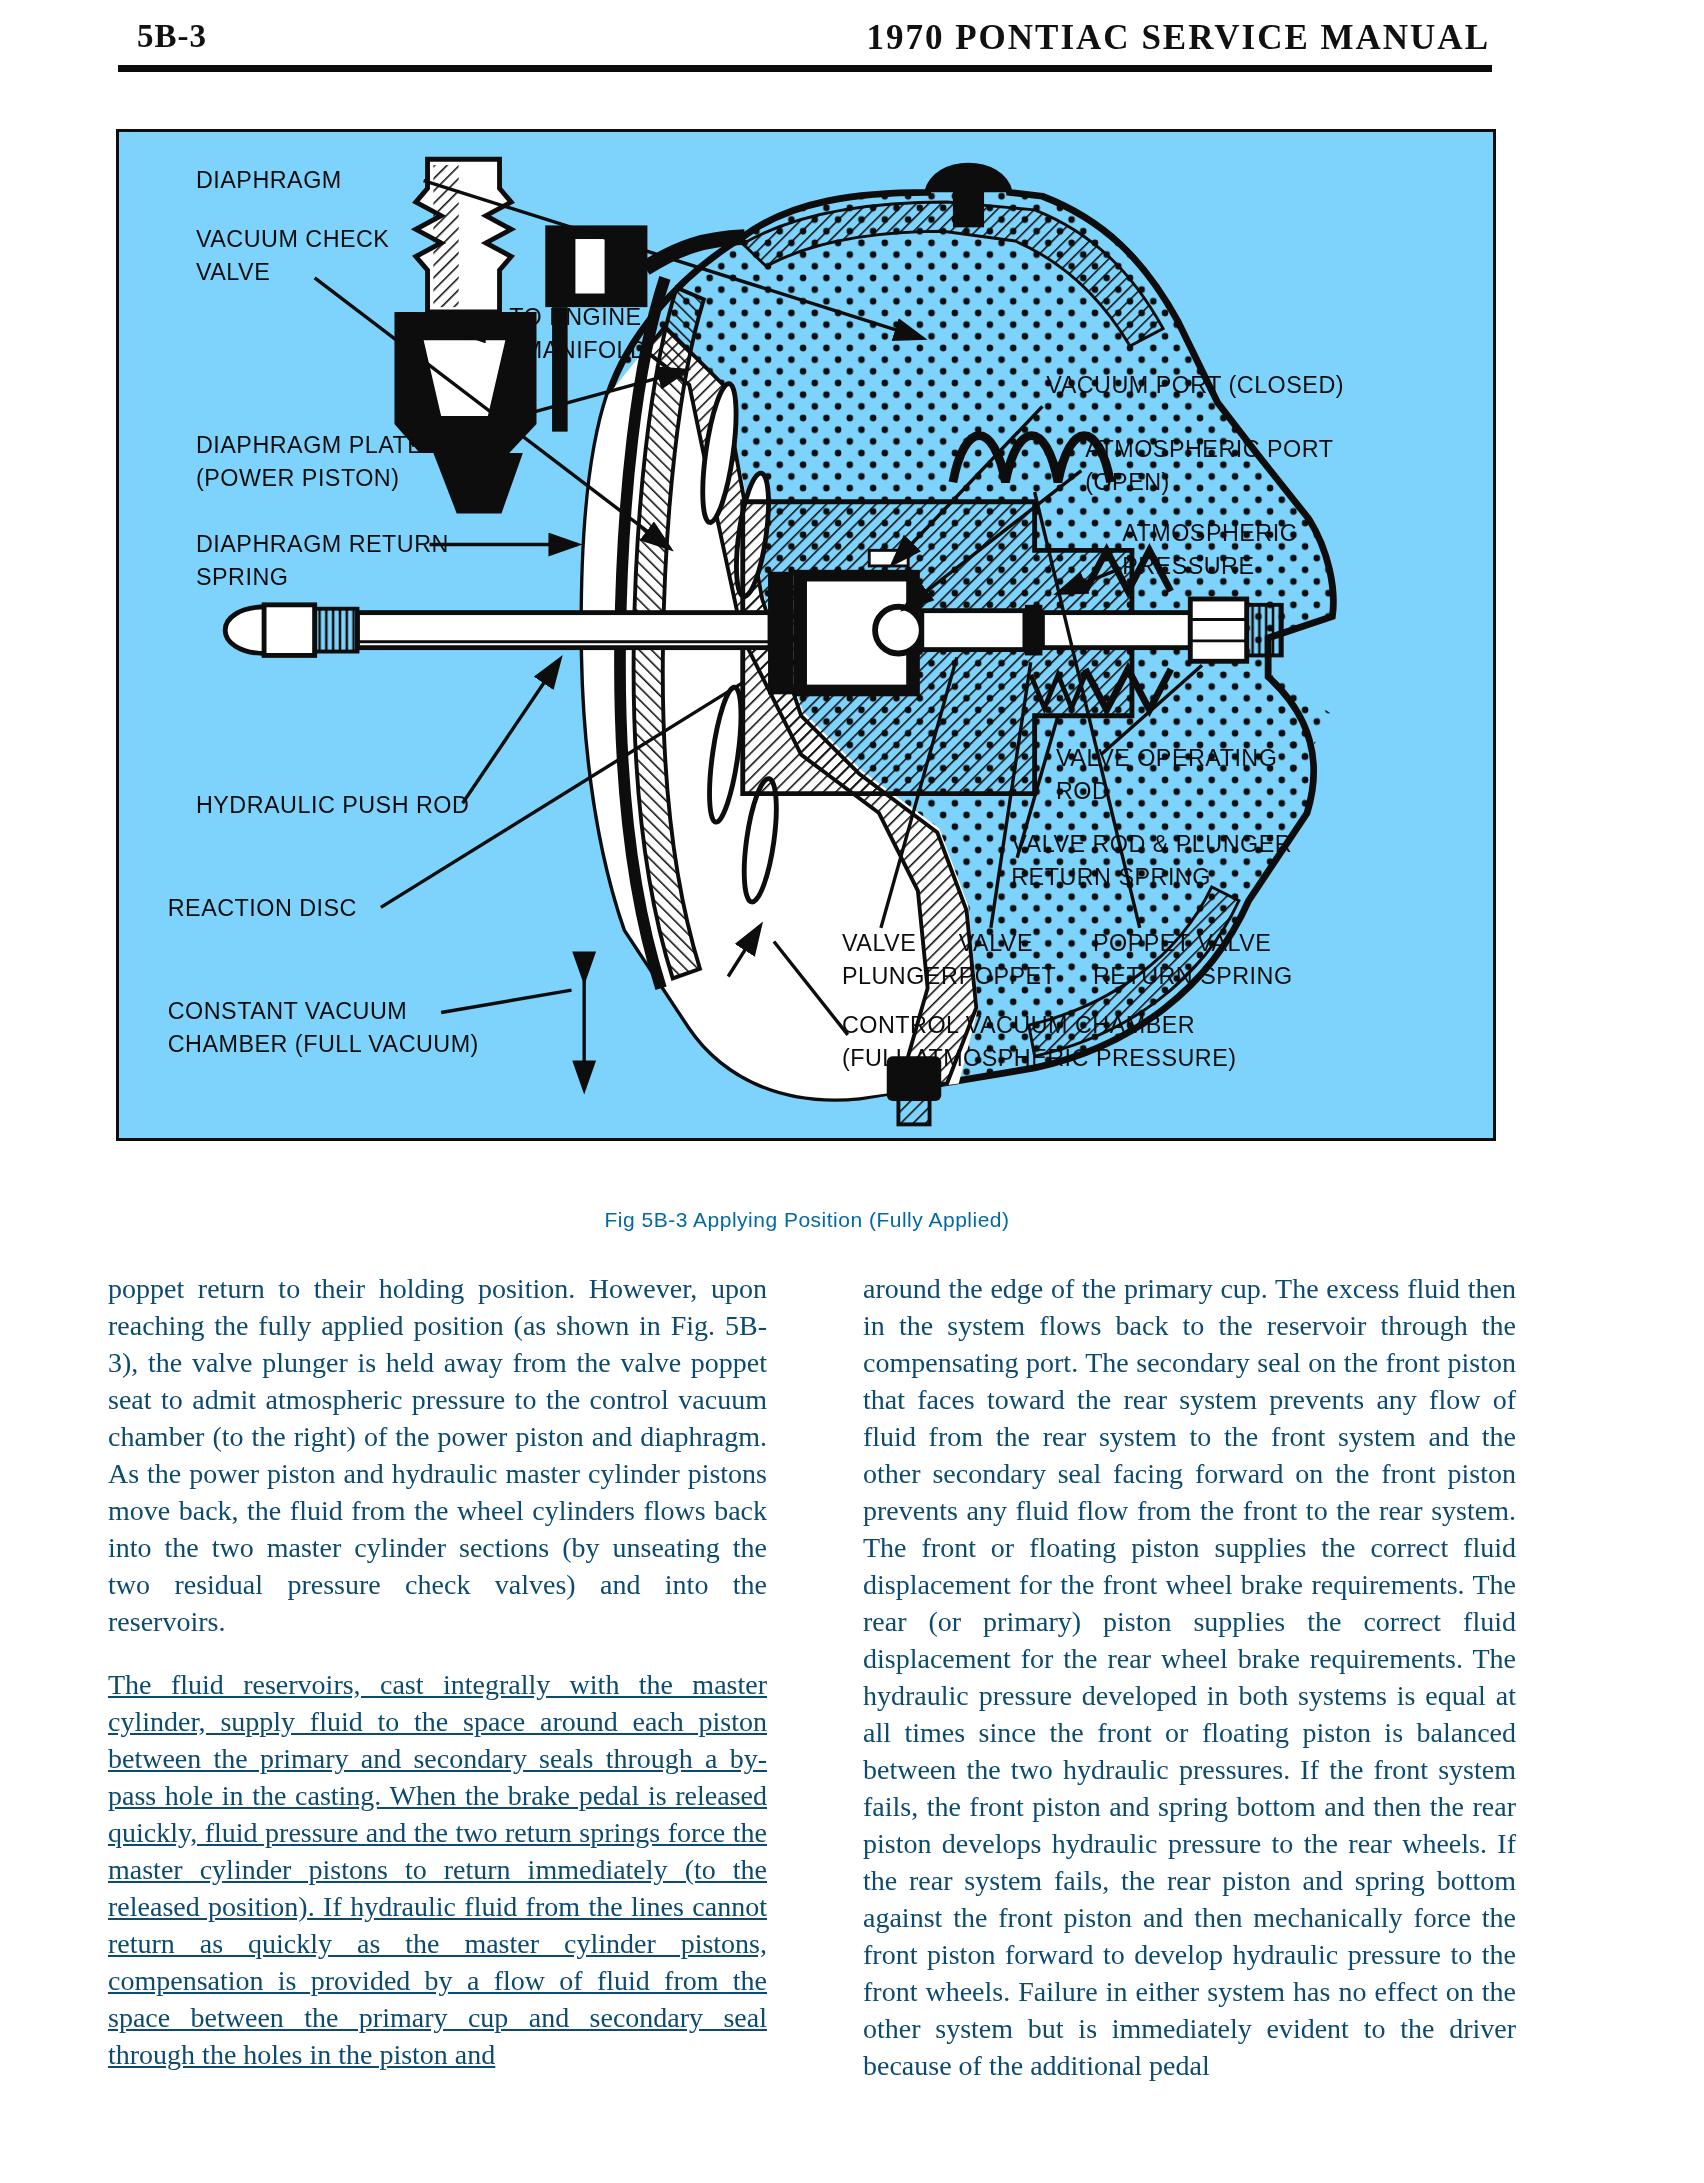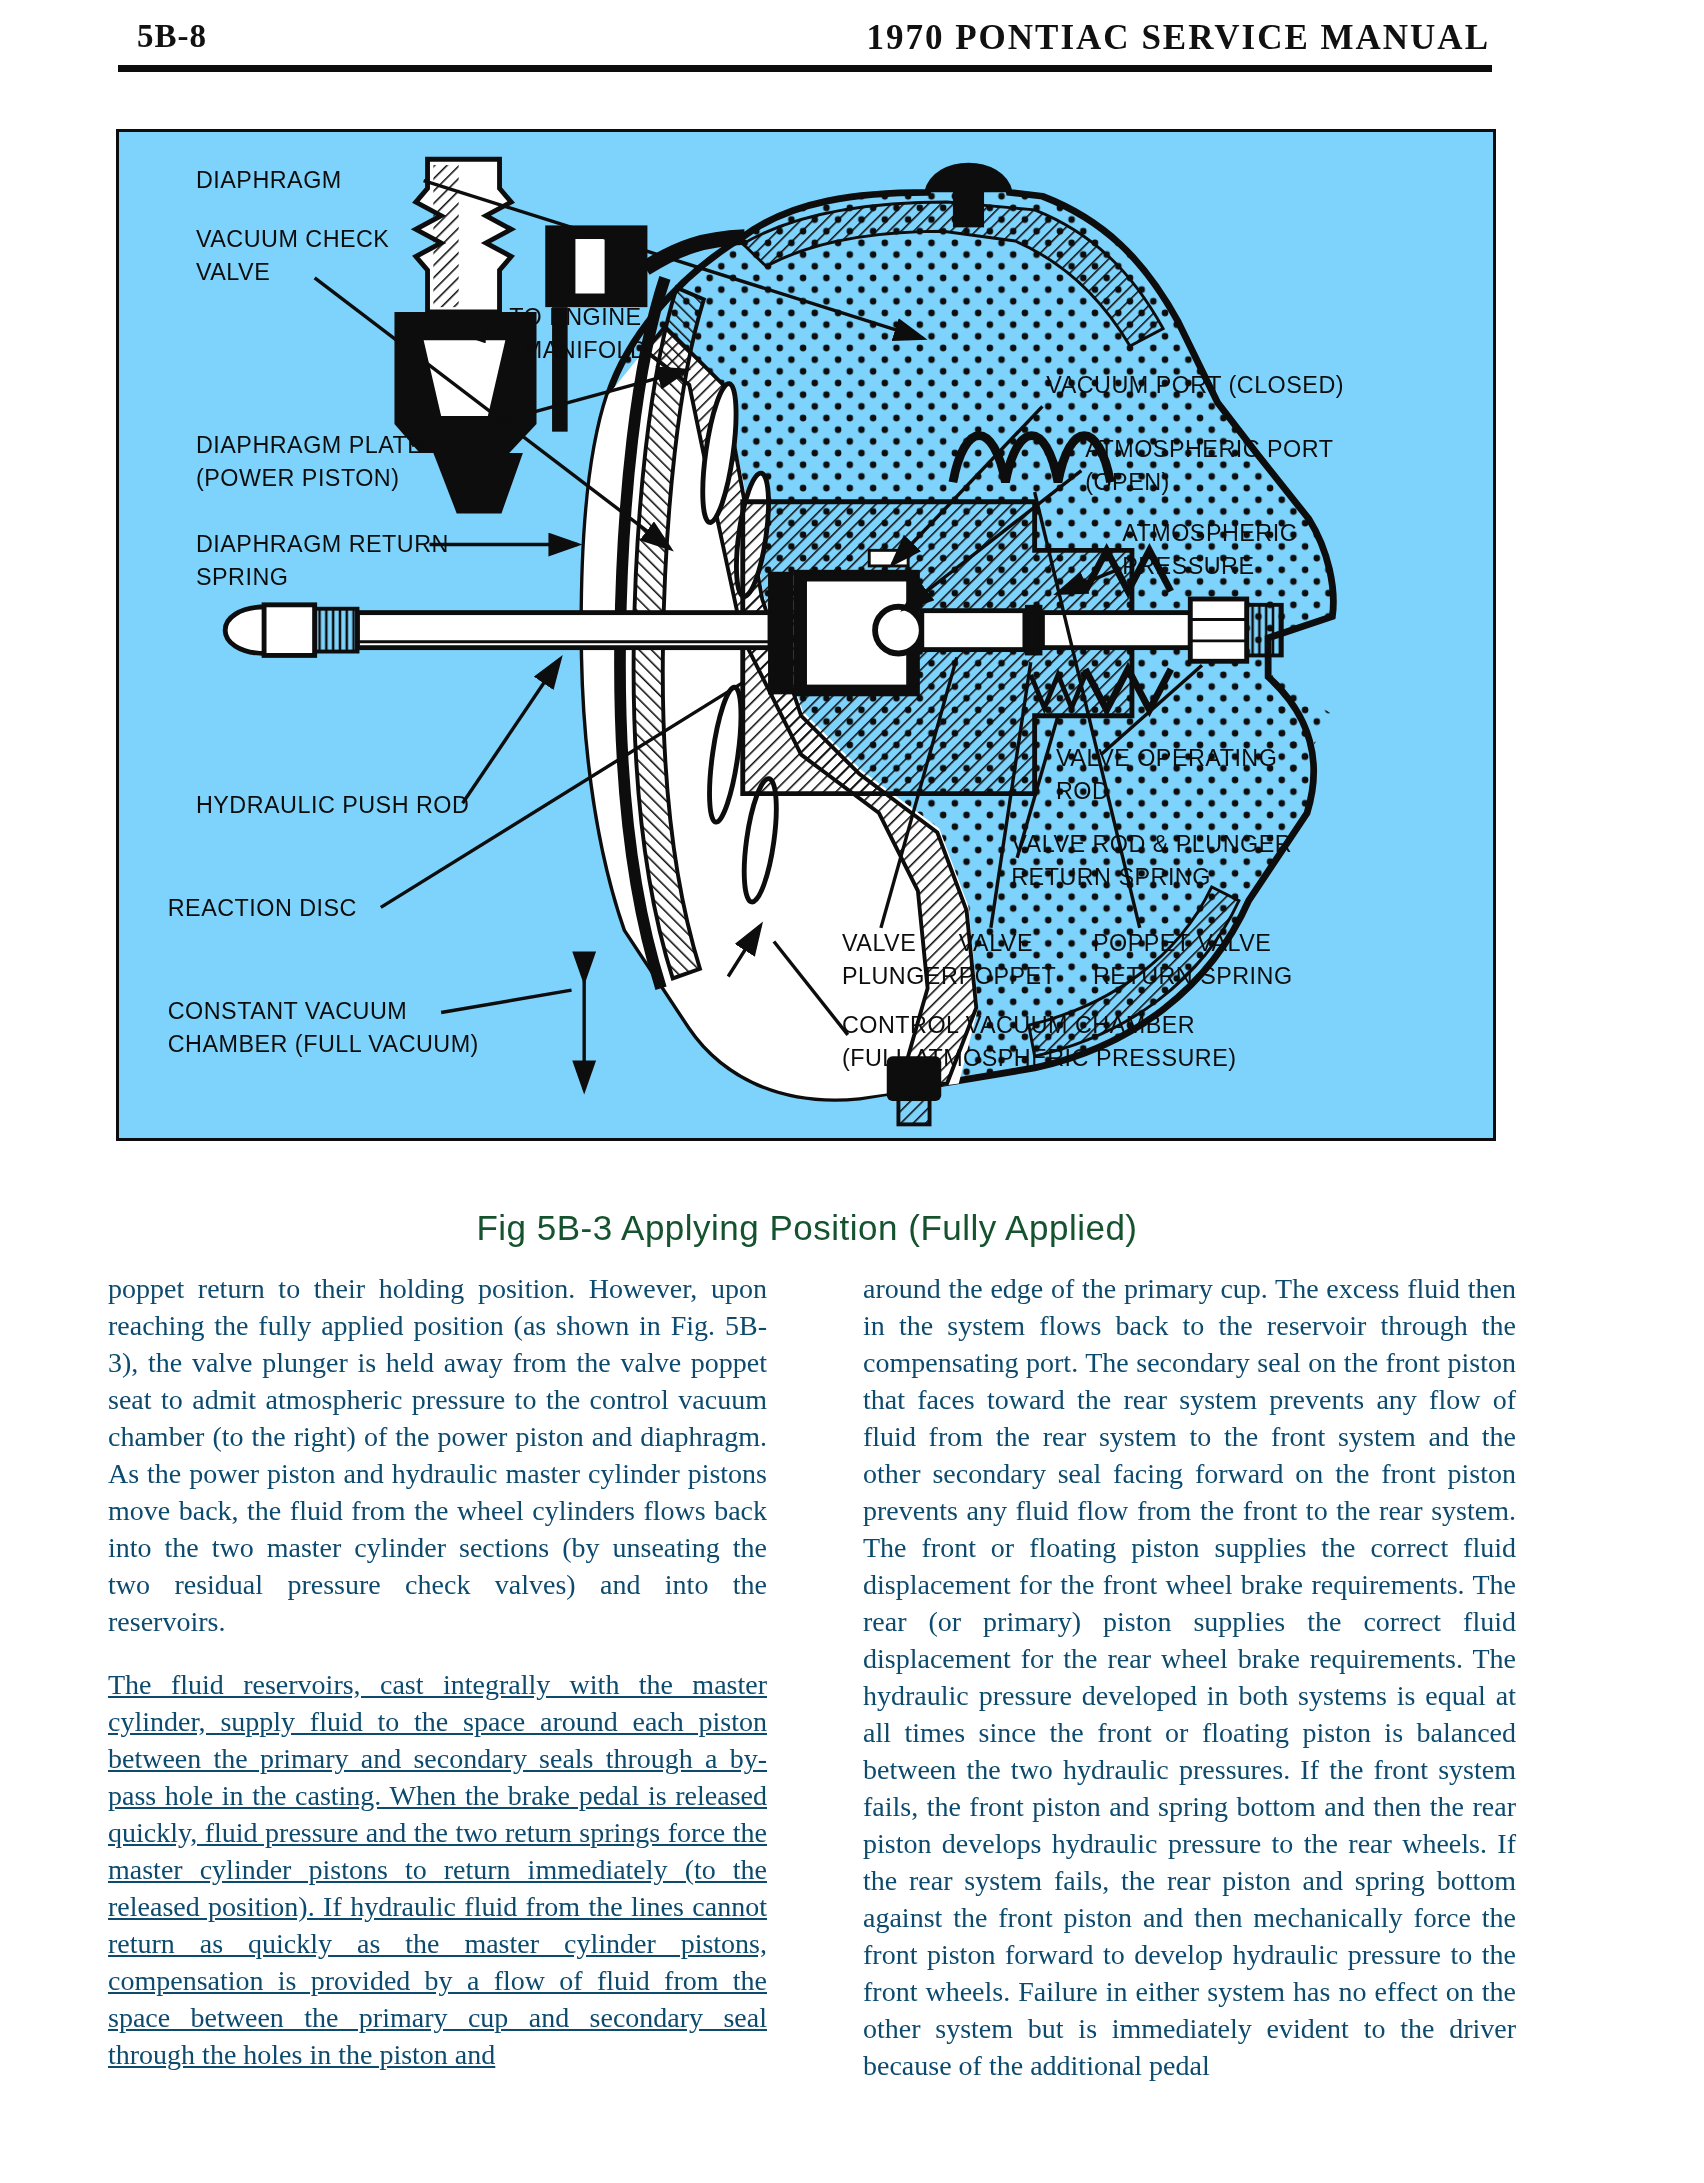--- a/index.html
+++ b/index.html
@@ -18,21 +18,21 @@
   .header-rule{
     position:absolute;left:118px;top:65px;width:1374px;height:6.9px;background:#0d0d0d;
   }
   .figure-box{
     position:absolute;left:116px;top:129px;width:1374px;height:1006px;
     border:3.9px solid #0d0d0d;background:#7dd3fc;
   }
   .figure-box svg{display:block;width:100%;height:100%;}
   .caption{
     position:absolute;left:116px;top:1208px;width:1382px;text-align:center;
-    font-family:"Liberation Sans", sans-serif;font-size:35px;color:#14532d;
+    font-family:"Liberation Sans", sans-serif;font-size:21px;color:#0369a1;
     letter-spacing:0.5px;
   }
   .columns{
     position:absolute;left:108px;top:1270px;width:1384px;
   }
   .col{
     position:absolute;top:0;font-size:28px;line-height:37px;text-align:justify;
     color:#0c4a6e;
   }
   .col-left{left:0;width:659px;}
@@ -42,21 +42,21 @@
   
   text.lbl{
     font-family:"Liberation Sans", sans-serif;font-size:24px;fill:#0d0d0d;
     letter-spacing:0.5px;
   }
   .callout{stroke:#0d0d0d;stroke-width:3.5;fill:none;}
 </style>
 </head>
 <body>
 
-<div class="page-num">5B-8</div>
+<div class="page-num">5B-3</div>
 <div class="header-title">1970 PONTIAC SERVICE MANUAL</div>
 <div class="header-rule"></div>
 
 <div class="figure-box">
 <svg viewBox="0 0 1410 1034">
   <defs>
     <pattern id="dots" width="24" height="24" patternUnits="userSpaceOnUse">
       <circle cx="6" cy="6" r="3.4" fill="#0d0d0d"></circle>
       <circle cx="18" cy="18" r="3.4" fill="#0d0d0d"></circle>
     </pattern>

